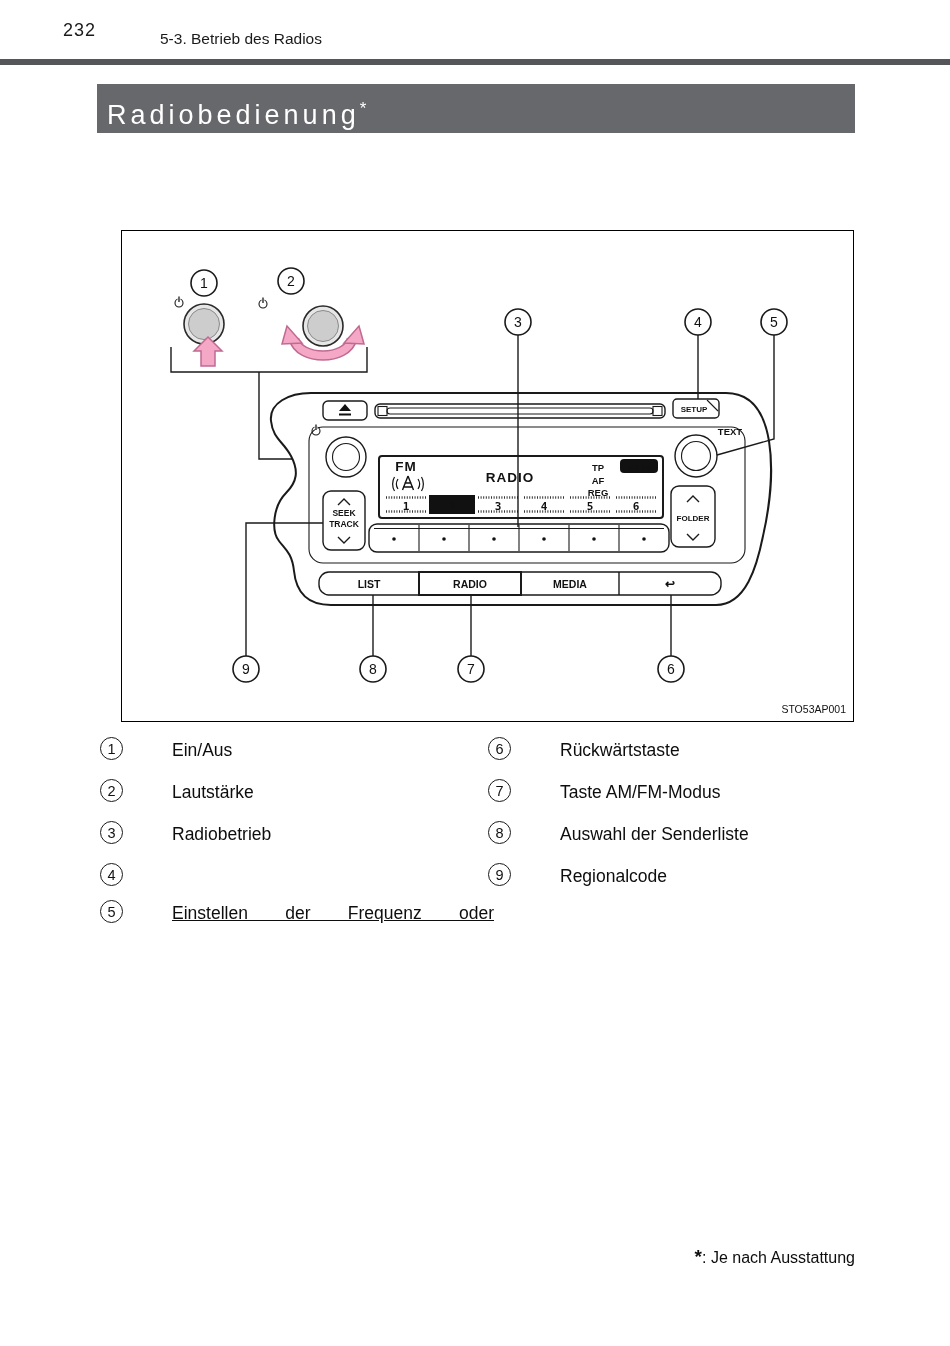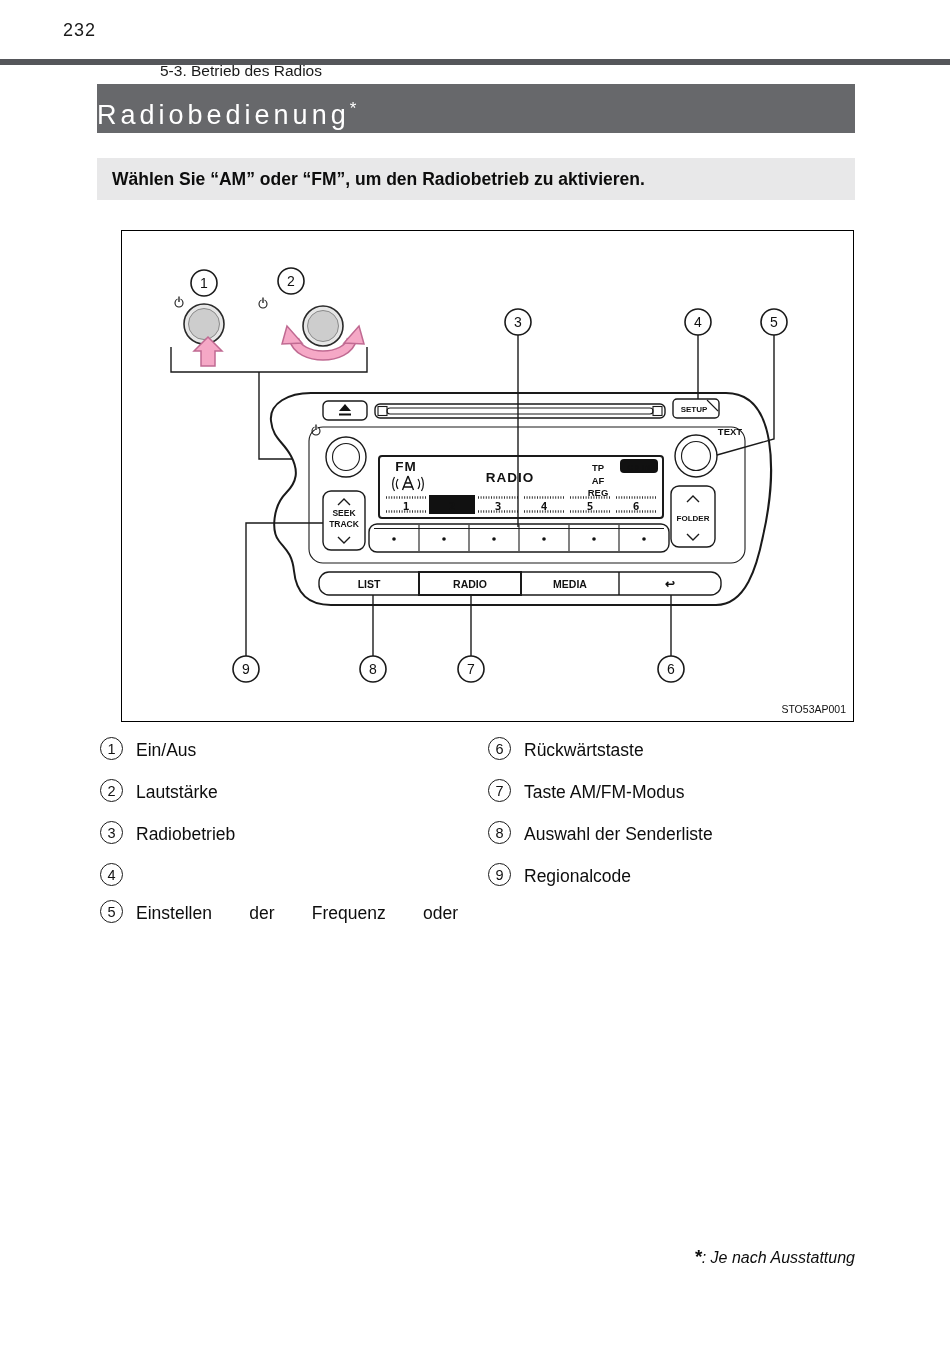--- a/index.html
+++ b/index.html
@@ -1,25 +1,25 @@
 <!DOCTYPE html>
 <html><head>
 <meta charset="utf-8">
 <style>
   html,body{margin:0;padding:0;background:#fff;}
   #page{position:relative;width:950px;height:1346px;background:#fff;overflow:hidden;
         font-family:"Liberation Sans",sans-serif;color:#111;}
 
   .page-number{position:absolute;left:63px;top:20px;font-size:18px;letter-spacing:1px;color:#1a1a1a;}
-  .section-title{position:absolute;left:160px;top:30px;font-size:15.5px;color:#1a1a1a;margin-top:32px;}
+  .section-title{position:absolute;left:160px;top:30px;font-size:15.5px;color:#1a1a1a;}
   .header-rule{position:absolute;left:0;top:59px;width:950px;height:6px;background:#55565a;}
 
   .title-bar{position:absolute;left:97px;top:84px;width:758px;height:49px;background:#67686b;
              color:#fff;font-size:27px;font-weight:400;letter-spacing:4px;line-height:49px;
-             padding-left:0;box-sizing:border-box;}
+             padding-left:10px;box-sizing:border-box;}
   .title-bar sup{font-size:17px;letter-spacing:0;}
 
   .instruction-banner{position:absolute;left:97px;top:158px;width:758px;height:42px;background:#e8e8e9;
              font-size:17.5px;font-weight:bold;line-height:42px;padding-left:15px;box-sizing:border-box;color:#0d0d0d;}
 
   .diagram-panel{position:absolute;left:121px;top:230px;width:731px;height:490px;
                  border:1.5px solid #000;box-sizing:content-box;background:#fff;}
 
   
   .ln{stroke:#1a1a1a;stroke-width:1.4;fill:none;}
@@ -31,38 +31,37 @@
   .preset-digit{font-family:"DejaVu Sans Mono",monospace;font-weight:bold;font-size:11px;fill:#111;text-anchor:middle;}
   .pink{fill:#f5a8c6;stroke:#c06a92;stroke-width:1.5;}
 
   .legend{position:absolute;left:100px;top:736px;width:760px;display:flex;}
   .legend-col{display:flex;flex-direction:column;}
   .legend-col.left{width:388px;}
   .legend-col.right{width:370px;}
   .legend-item{display:flex;gap:13px;margin-bottom:13px;align-items:flex-start;}
   .legend-circle{flex:none;width:23px;height:23px;border:1.6px solid #1a1a1a;border-radius:50%;
                  display:flex;align-items:center;justify-content:center;font-size:14.5px;margin-top:1px;box-sizing:border-box;}
-  .legend-text{font-size:17.5px;line-height:29px;color:#0d0d0d;}
-  .legend-text .just{width:322px;text-align:justify;text-align-last:justify;}
-
-  .footnote{position:absolute;right:95px;top:1246px;font-size:16px;color:#0d0d0d;font-style:italic;}
+  .legend-text{font-size:17.5px;line-height:29px;color:#0d0d0d;margin-left:36px;}
+  .legend-text .just{width:322px;text-align:justify;text-align-last:justify;text-decoration:underline;}
+
+  .footnote{position:absolute;right:95px;top:1246px;font-size:16px;color:#0d0d0d;}
   .footnote .star{font-size:19px;font-weight:bold;}
 </style>
 </head>
 <body>
 
 <div id="page">
 
   <div class="page-number">232</div>
   <div class="section-title">5-3. Betrieb des Radios</div>
   <div class="header-rule"></div>
 
   <div class="title-bar"><span>Radiobedienung</span><sup>*</sup></div>
 
-  <div class="instruction-banner"><span>Wählen Sie “AM” oder “FM”, um den Radiobetrieb zu aktivieren.</span></div>
 
   <div class="diagram-panel">
     <svg width="731" height="490" viewBox="0 0 731 490">
 
       <polyline class="ln" points="49,116 49,141 245,141 245,116"></polyline>
       <polyline class="ln" points="137,141 137,228 203,228"></polyline>
 
       <path class="ln2" d="M 189,162 L 604,162 C 629,162 642,180 647,210 C 651,235 649,270 641,305
            C 635,335 624,374 594,374 L 209,374 C 184,374 174,360 172,340
            C 170,322 163,318 157,310 C 149,300 151,275 164,262

